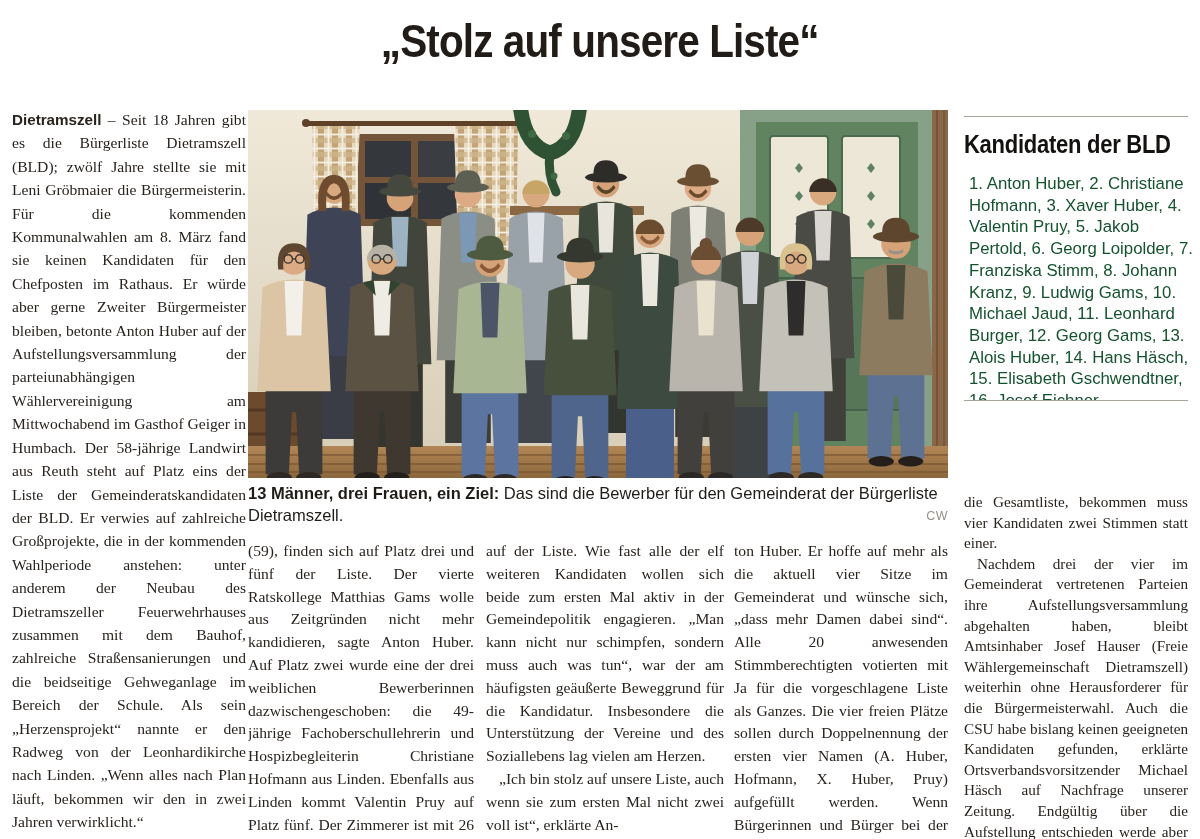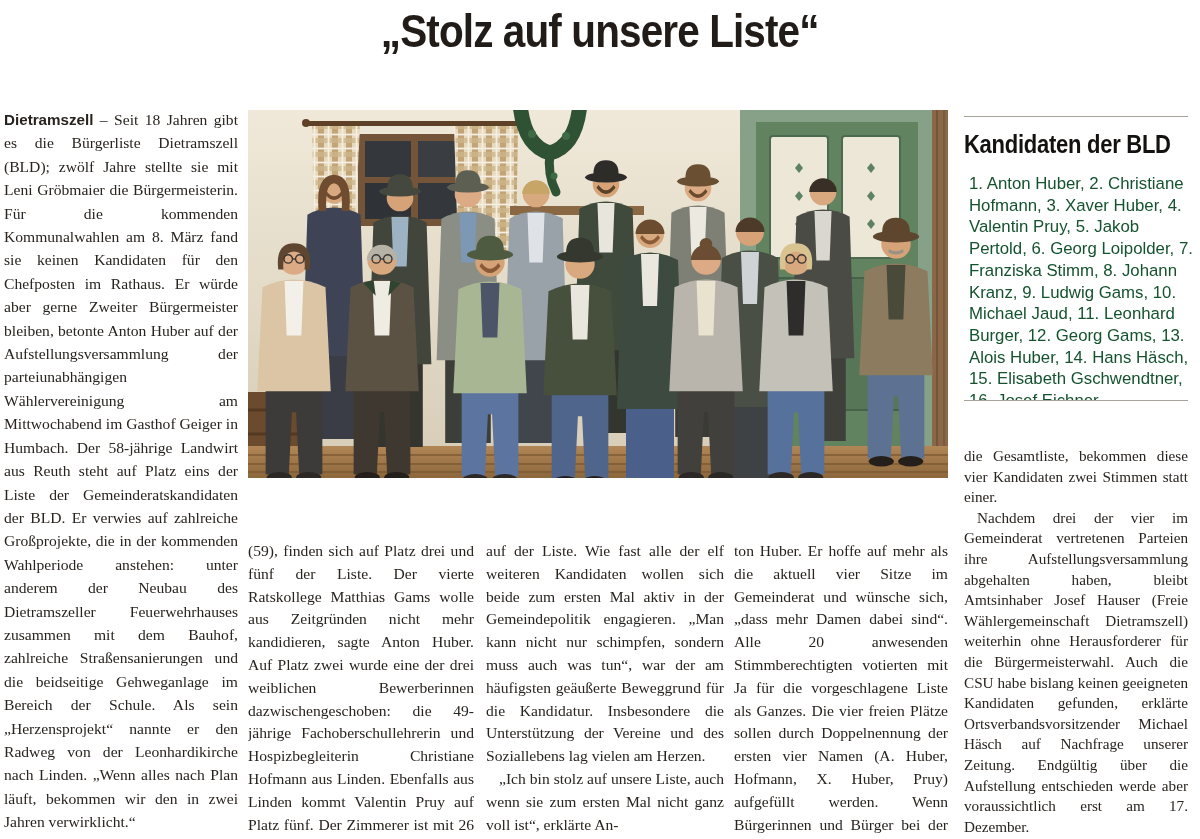--- a/index.html
+++ b/index.html
@@ -1,30 +1,30 @@
 <!DOCTYPE html>
 <html lang="de"><head>
 <meta charset="utf-8">
 <style>
   html,body{margin:0;padding:0;background:#ffffff;}
   .page{position:relative;width:1200px;height:839px;background:#fff;overflow:hidden;
         font-family:"Liberation Serif",serif;color:#29231e;}
   
-  .masthead{position:absolute;left:0;top:6px;width:1200px;text-align:center;}
+  .masthead{position:absolute;left:0;top:16px;width:1200px;text-align:center;}
   .hl{display:inline-block;font-family:"Liberation Sans",sans-serif;font-weight:bold;
       font-size:46px;line-height:50px;color:#221c18;letter-spacing:-1px;
       transform:scaleX(.88);transform-origin:center;white-space:nowrap;}
   .shl{display:inline-block;margin-top:9px;font-family:"Liberation Sans",sans-serif;
       font-size:23px;color:#221c18;transform:scaleX(.95);transform-origin:center;white-space:nowrap;}
   
   .col{position:absolute;overflow:hidden;text-align:justify;font-size:15.6px;line-height:22.8px;}
   .col p{margin:0;}
   .ind{text-indent:13px;}
   .lead{font-family:"Liberation Sans",sans-serif;font-weight:bold;font-size:15.2px;}
-  .colL{left:4px;top:108px;width:234px;height:728px;line-height:23.4px;}
+  .colL{left:12px;top:108px;width:234px;height:728px;line-height:23.4px;}
   .c2{left:248px;top:540px;width:226px;height:298px;}
   .c3{left:486px;top:540px;width:238px;height:298px;font-family:Liberation Serif, serif;}
   .c4{left:734px;top:540px;width:214px;height:298px;}
   .c5{left:964px;top:446px;width:224px;height:390px;line-height:20.6px;font-size:15.2px;}
   
   .photo{position:absolute;left:248px;top:110px;width:700px;height:368px;margin:0;
          background:#e9e2d2;overflow:hidden;}
   .photo svg{display:block;}
   
   .caption{position:absolute;left:248px;top:483px;width:700px;height:46px;
@@ -300,40 +300,44 @@
           <use href="#tF" fill="#8d7b5f"></use>
             <use href="#sh" fill="#4a4a3a"></use>
           <circle r="14" fill="#d6a278"></circle>
             <use href="#hat" fill="#5e462e"></use>
             <use href="#must" fill="#9a9186"></use>
         </g>
       </g>
     </svg>
   </figure>
 
+  <div class="caption c5wrap">
+    <b>13 Männer, drei Frauen, ein Ziel:</b><span> Das sind die Bewerber für den Gemeinderat der Bürgerliste Dietramszell.</span>
+    <span class="credit">CW</span>
+  </div>
 
   <section class="col c2">
     <p>(59), finden sich auf Platz drei und fünf der Liste. Der vierte Ratskollege Matthias Gams wolle aus Zeitgründen nicht mehr kandidieren, sagte Anton Huber. Auf Platz zwei wurde eine der drei weiblichen Bewerberinnen dazwischengeschoben: die 49-jährige Fachoberschullehrerin und Hospizbegleiterin Christiane Hofmann aus Linden. Ebenfalls aus Linden kommt Valentin Pruy auf Platz fünf. Der Zimmerer ist mit 26 Jahren einer der Jüngsten</p>
   </section>
 
   <section class="col c3">
     <p>auf der Liste. Wie fast alle der elf weiteren Kandidaten wollen sich beide zum ersten Mal aktiv in der Gemeindepolitik engagieren. „Man kann nicht nur schimpfen, sondern muss auch was tun“, war der am häufigsten geäußerte Beweggrund für die Kandidatur. Insbesondere die Unterstützung der Vereine und des Soziallebens lag vielen am Herzen.</p>
-    <p class="ind">„Ich bin stolz auf unsere Liste, auch wenn sie zum ersten Mal nicht ganz voll ist“, erklärte An-</p>
+    <p class="ind">„Ich bin stolz auf unsere Liste, auch wenn sie zum ersten Mal nicht zwei voll ist“, erklärte An-</p>
   </section>
 
   <section class="col c4">
     <p>ton Huber. Er hoffe auf mehr als die aktuell vier Sitze im Gemeinderat und wünsche sich, „dass mehr Damen dabei sind“. Alle 20 anwesenden Stimmberechtigten votierten mit Ja für die vorgeschlagene Liste als Ganzes. Die vier freien Plätze sollen durch Doppelnennung der ersten vier Namen (A. Huber, Hofmann, X. Huber, Pruy) aufgefüllt werden. Wenn Bürgerinnen und Bürger bei der Kommunalwahl nicht einzelne Bewerber ankreuzen, sondern</p>
   </section>
 
   <aside class="sidebar">
     <div class="rule rtop"></div>
     <h3 class="sb-title">Kandidaten der BLD</h3>
     <p class="sb-list">1. Anton Huber, 2. Christiane Hofmann, 3. Xaver Huber, 4. Valentin Pruy, 5. Jakob Pertold, 6. Georg Loipolder, 7. Franziska Stimm, 8. Johann Kranz, 9. Ludwig Gams, 10. Michael Jaud, 11. Leonhard Burger, 12. Georg Gams, 13. Alois Huber, 14. Hans Häsch, 15. Elisabeth Gschwendtner, 16. Josef Eichner</p>
     <div class="rule rbot"></div>
   </aside>
 
   <section class="col c5 c5wrap">
-    <p>die Gesamtliste, bekommen diese vier Kandidaten zwei Stimmen statt einer.</p>
+    <p>die Gesamtliste, bekommen muss vier Kandidaten zwei Stimmen statt einer.</p>
     <p class="ind">Nachdem drei der vier im Gemeinderat vertretenen Parteien ihre Aufstellungsversammlung abgehalten haben, bleibt Amtsinhaber Josef Hauser (Freie Wählergemeinschaft Dietramszell) weiterhin ohne Herausforderer für die Bürgermeisterwahl. Auch die CSU habe bislang keinen geeigneten Kandidaten gefunden, erklärte Ortsverbandsvorsitzender Michael Häsch auf Nachfrage unserer Zeitung. Endgültig über die Aufstellung entschieden werde aber voraussichtlich erst am 17. Dezember.</p>
 
   </section>
 
 </div>
 
 </body></html>

